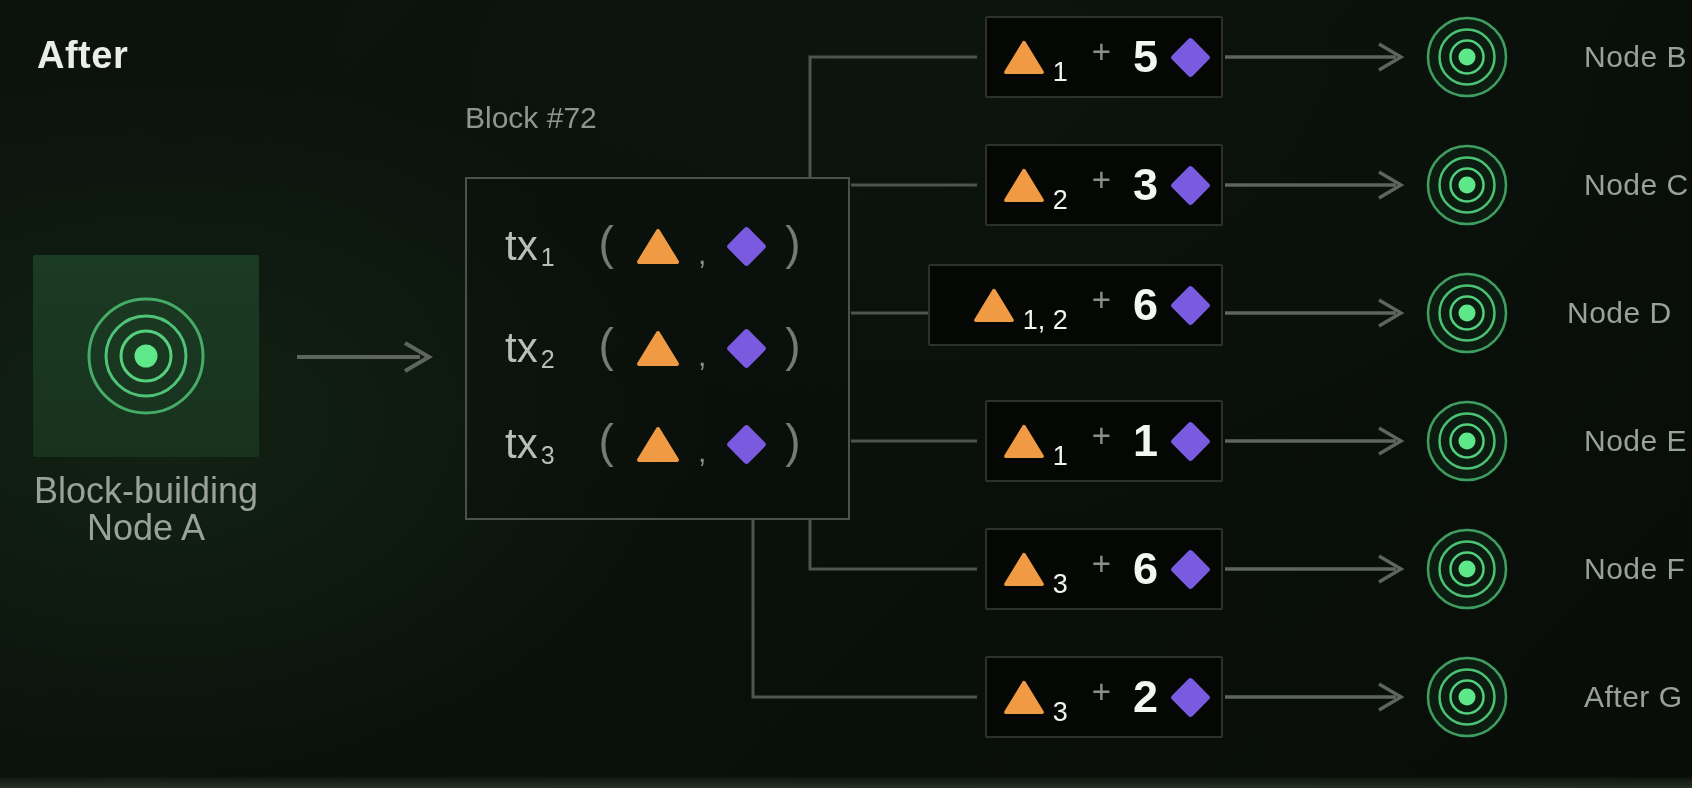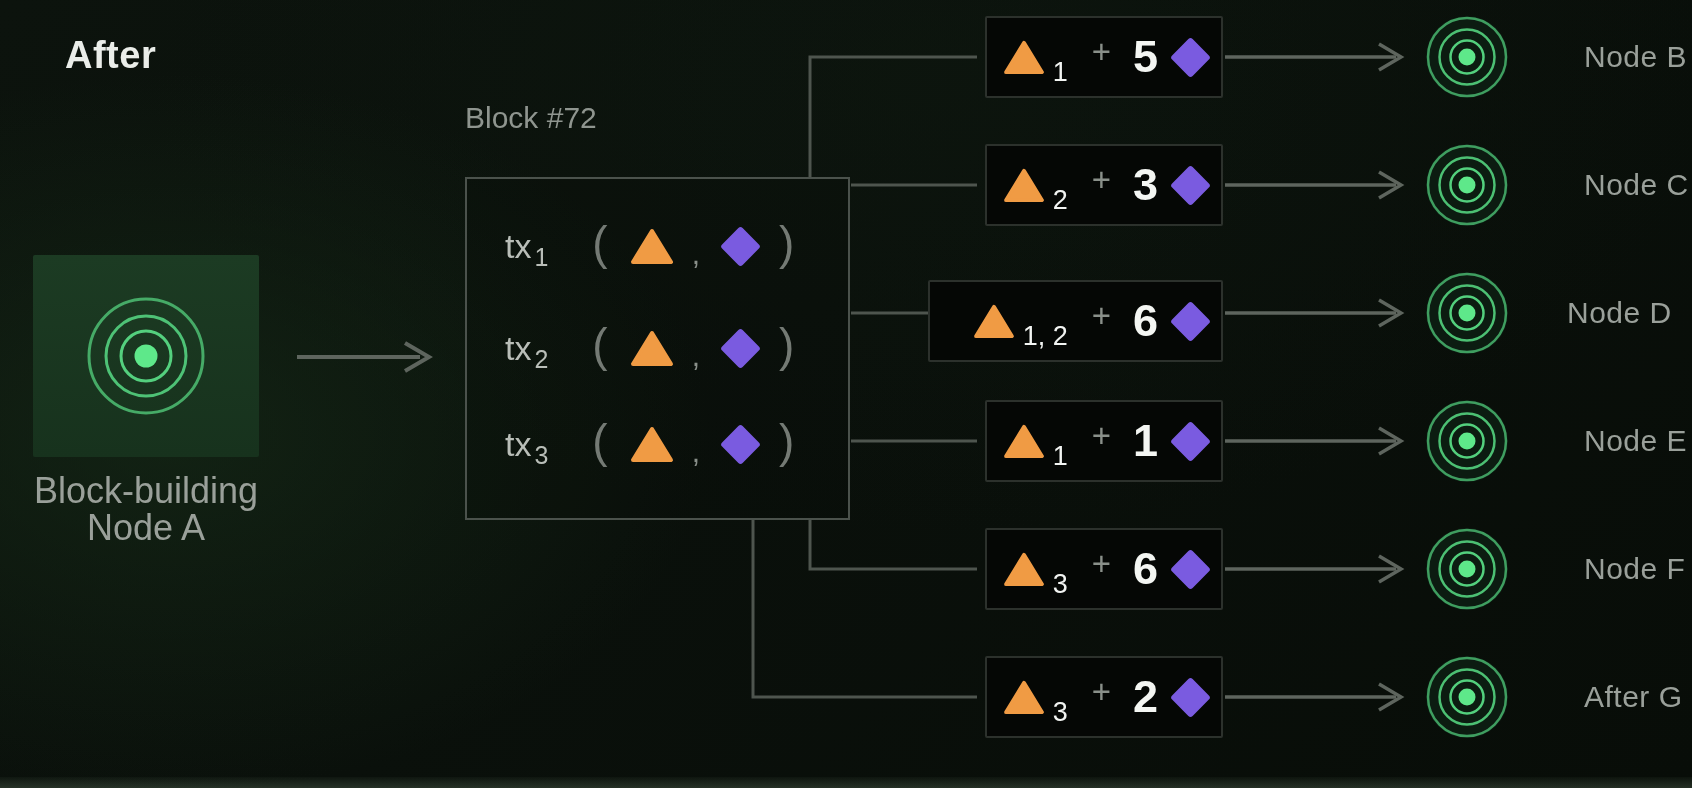--- a/index.html
+++ b/index.html
@@ -16,21 +16,21 @@
       radial-gradient(1200px 700px at 55% 10%, rgba(16,28,18,0.35), rgba(0,0,0,0) 65%),
       linear-gradient(135deg, #0c130d 0%, #0a100b 45%, #080d08 100%);
   }
 
   .abs { position: absolute; }
 
   
   .title {
     left: 37px; top: 34px;
     font-size: 38px; font-weight: 600;
-    color: #eaede9; letter-spacing: 0.5px; margin-left: 28px;
+    color: #eaede9; letter-spacing: 0.5px;
   }
 
   
   #wires { left: 0; top: 0; z-index: 1; }
 
   
   .node-a-tile {
     left: 33px; top: 255px; width: 226px; height: 202px;
     background: linear-gradient(180deg, #1c3b23 0%, #17321d 100%);
     border-radius: 2px;
@@ -55,21 +55,21 @@
     background: rgba(6,10,7,0.25);
     z-index: 2;
   }
   .tx-row {
     position: absolute; left: 38px; height: 60px;
     display: flex; align-items: center;
   }
   .tx-row.r0 { top: 37px; }
   .tx-row.r1 { top: 139px; }
   .tx-row.r2 { top: 235px; }
-  .tx-prefix { font-size: 34px; color: #b9beb8; }
+  .tx-prefix { font-size: 42px; color: #b9beb8; }
   .tx-sub    { font-size: 25px; color: #b9beb8; transform: translateY(11px); margin-left: 3px; }
   .paren { font-size: 46px; color: #747a74; font-weight: 400; transform: translateY(-3px); }
   .paren.open  { margin-left: 44px; }
   .paren.close { margin-left: 24px; }
   .tx-row .tri { margin-left: 22px; }
   .comma { font-size: 30px; color: #8a908a; transform: translateY(8px); margin-left: 18px; }
   .tx-row .diamond { margin-left: 26px; }
 
   
   .tri { display: inline-block; width: 44px; height: 37px; }
@@ -84,21 +84,21 @@
     position: absolute; right: 469px; height: 82px;
     background: #050705;
     border: 2px solid #2c312c;
     border-radius: 2px;
     display: flex; align-items: center;
     padding: 0 16px;
     z-index: 2;
   }
   .msg-box.m0 { top: 16px;  }
   .msg-box.m1 { top: 144px; }
-  .msg-box.m2 { top: 280px; padding-left: 43px; }
+  .msg-box.m2 { top: 264px; padding-left: 43px; }
   .msg-box.m3 { top: 400px; }
   .msg-box.m4 { top: 528px; }
   .msg-box.m5 { top: 656px; }
   .msg-box .tri { width: 42px; height: 35px; }
   .msg-sub  { font-size: 27px; color: #f2f4f2; transform: translateY(15px); margin-left: 8px; white-space: nowrap; }
   .msg-plus { font-size: 33px; color: #8a908a; transform: translateY(-5px); margin-left: 24px; }
   .msg-fee  { font-size: 45px; font-weight: 700; color: #f4f6f3; margin-left: 22px; }
   .msg-box .diamond { margin-left: 18px; }
 
   

